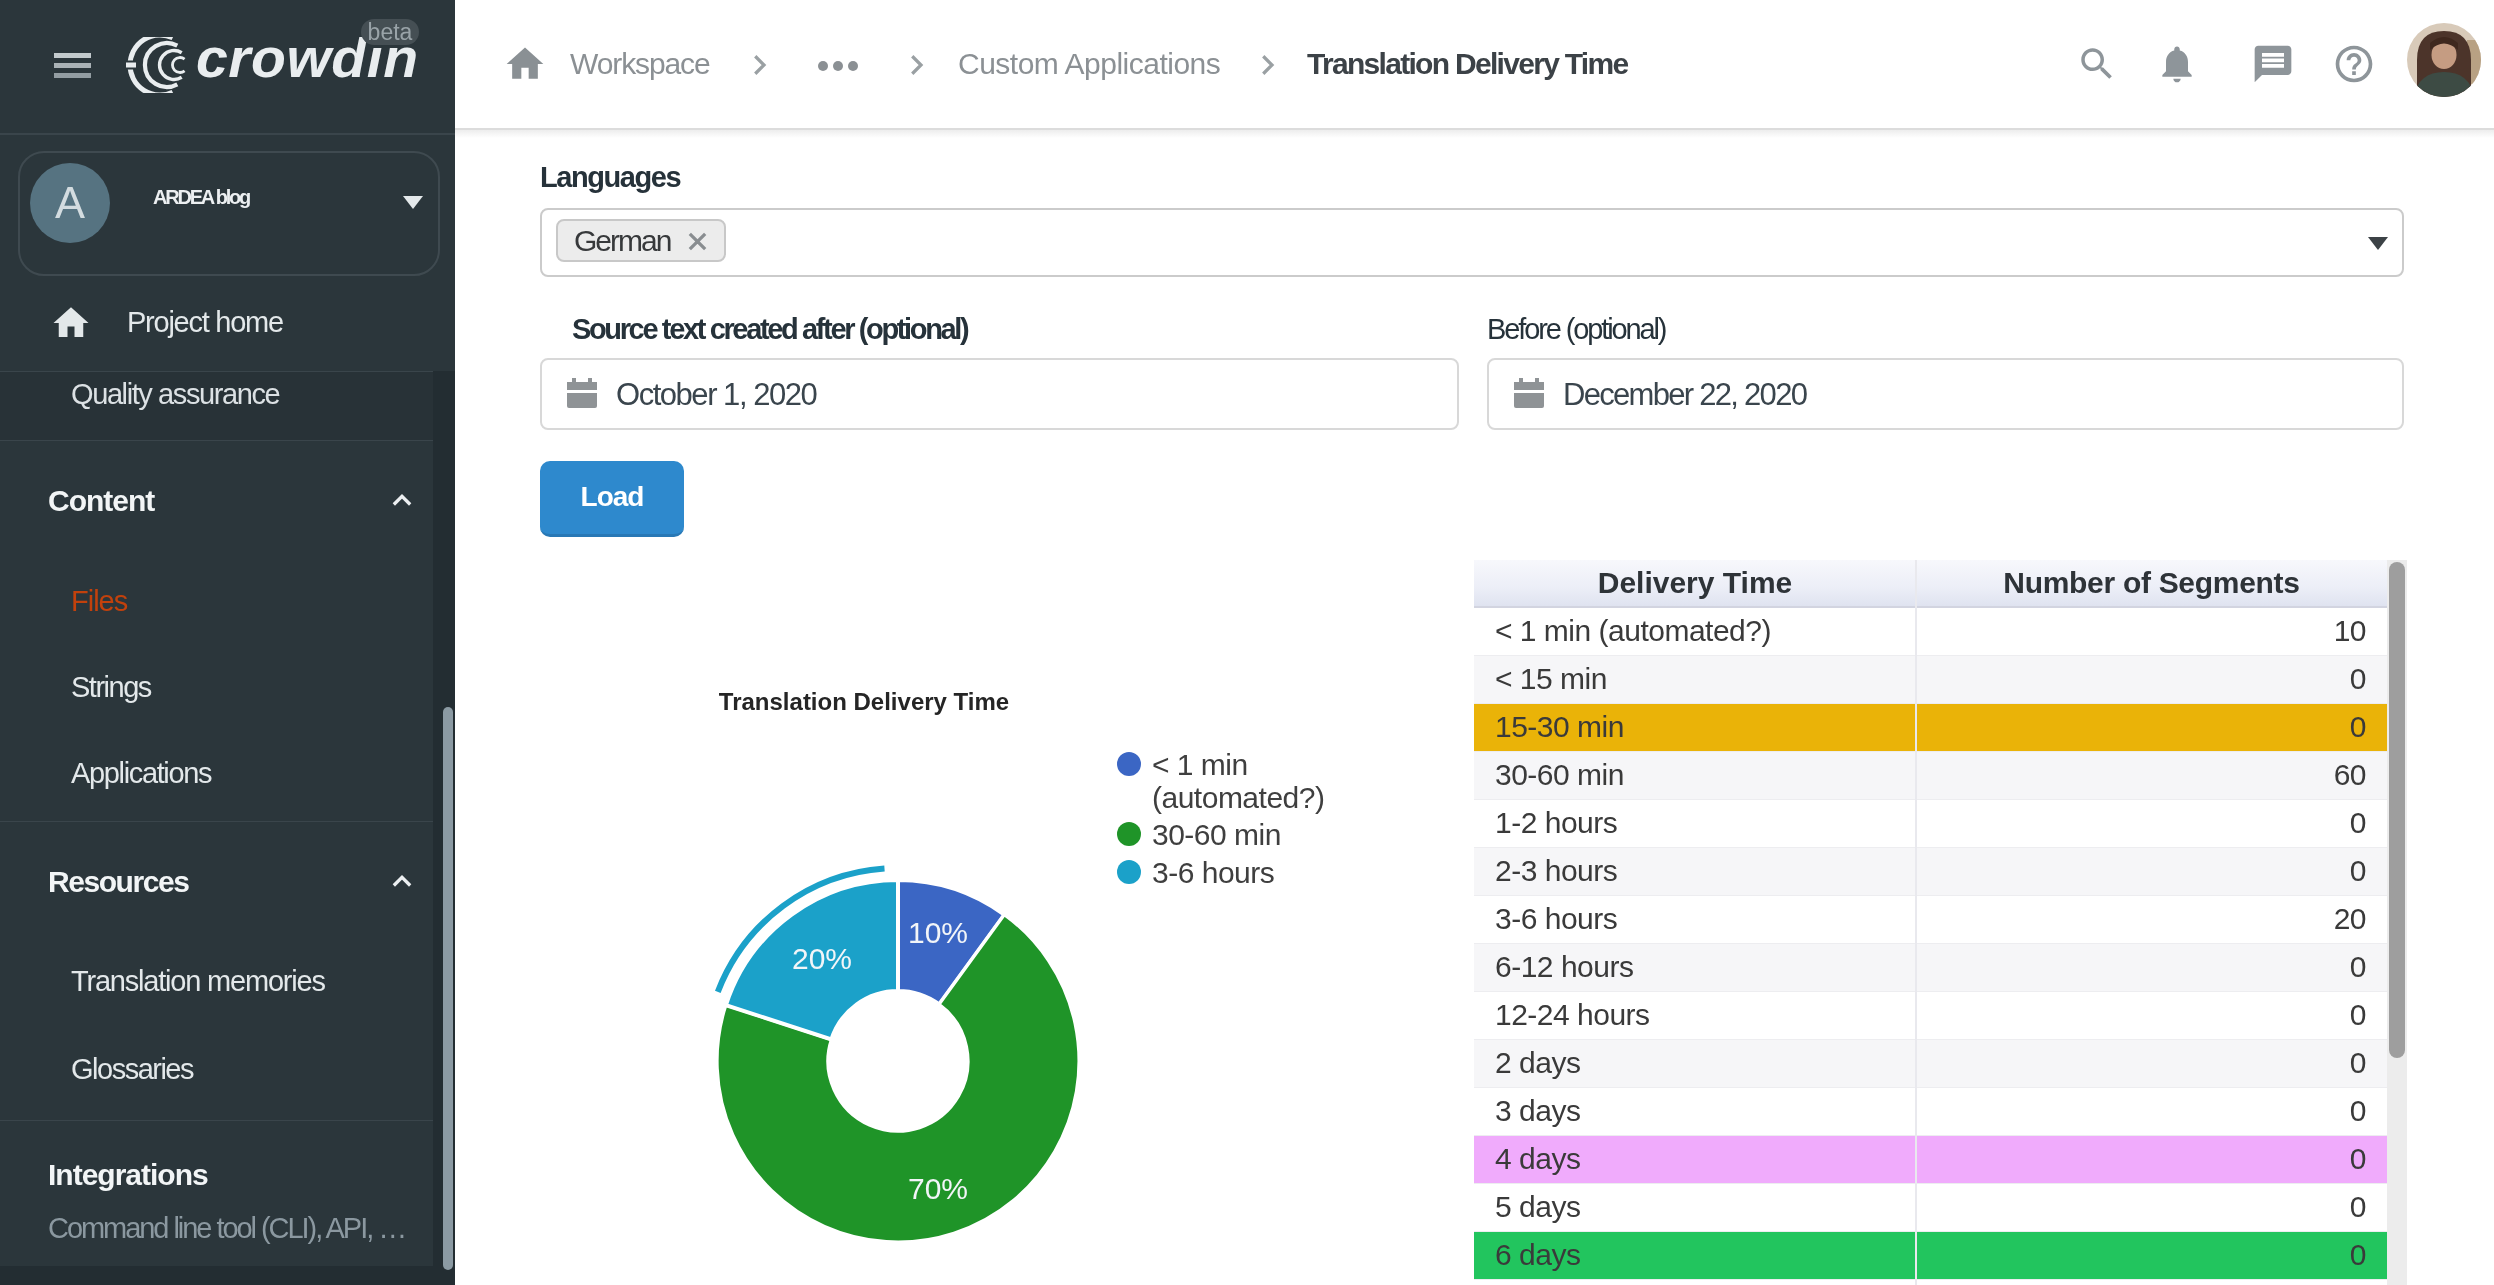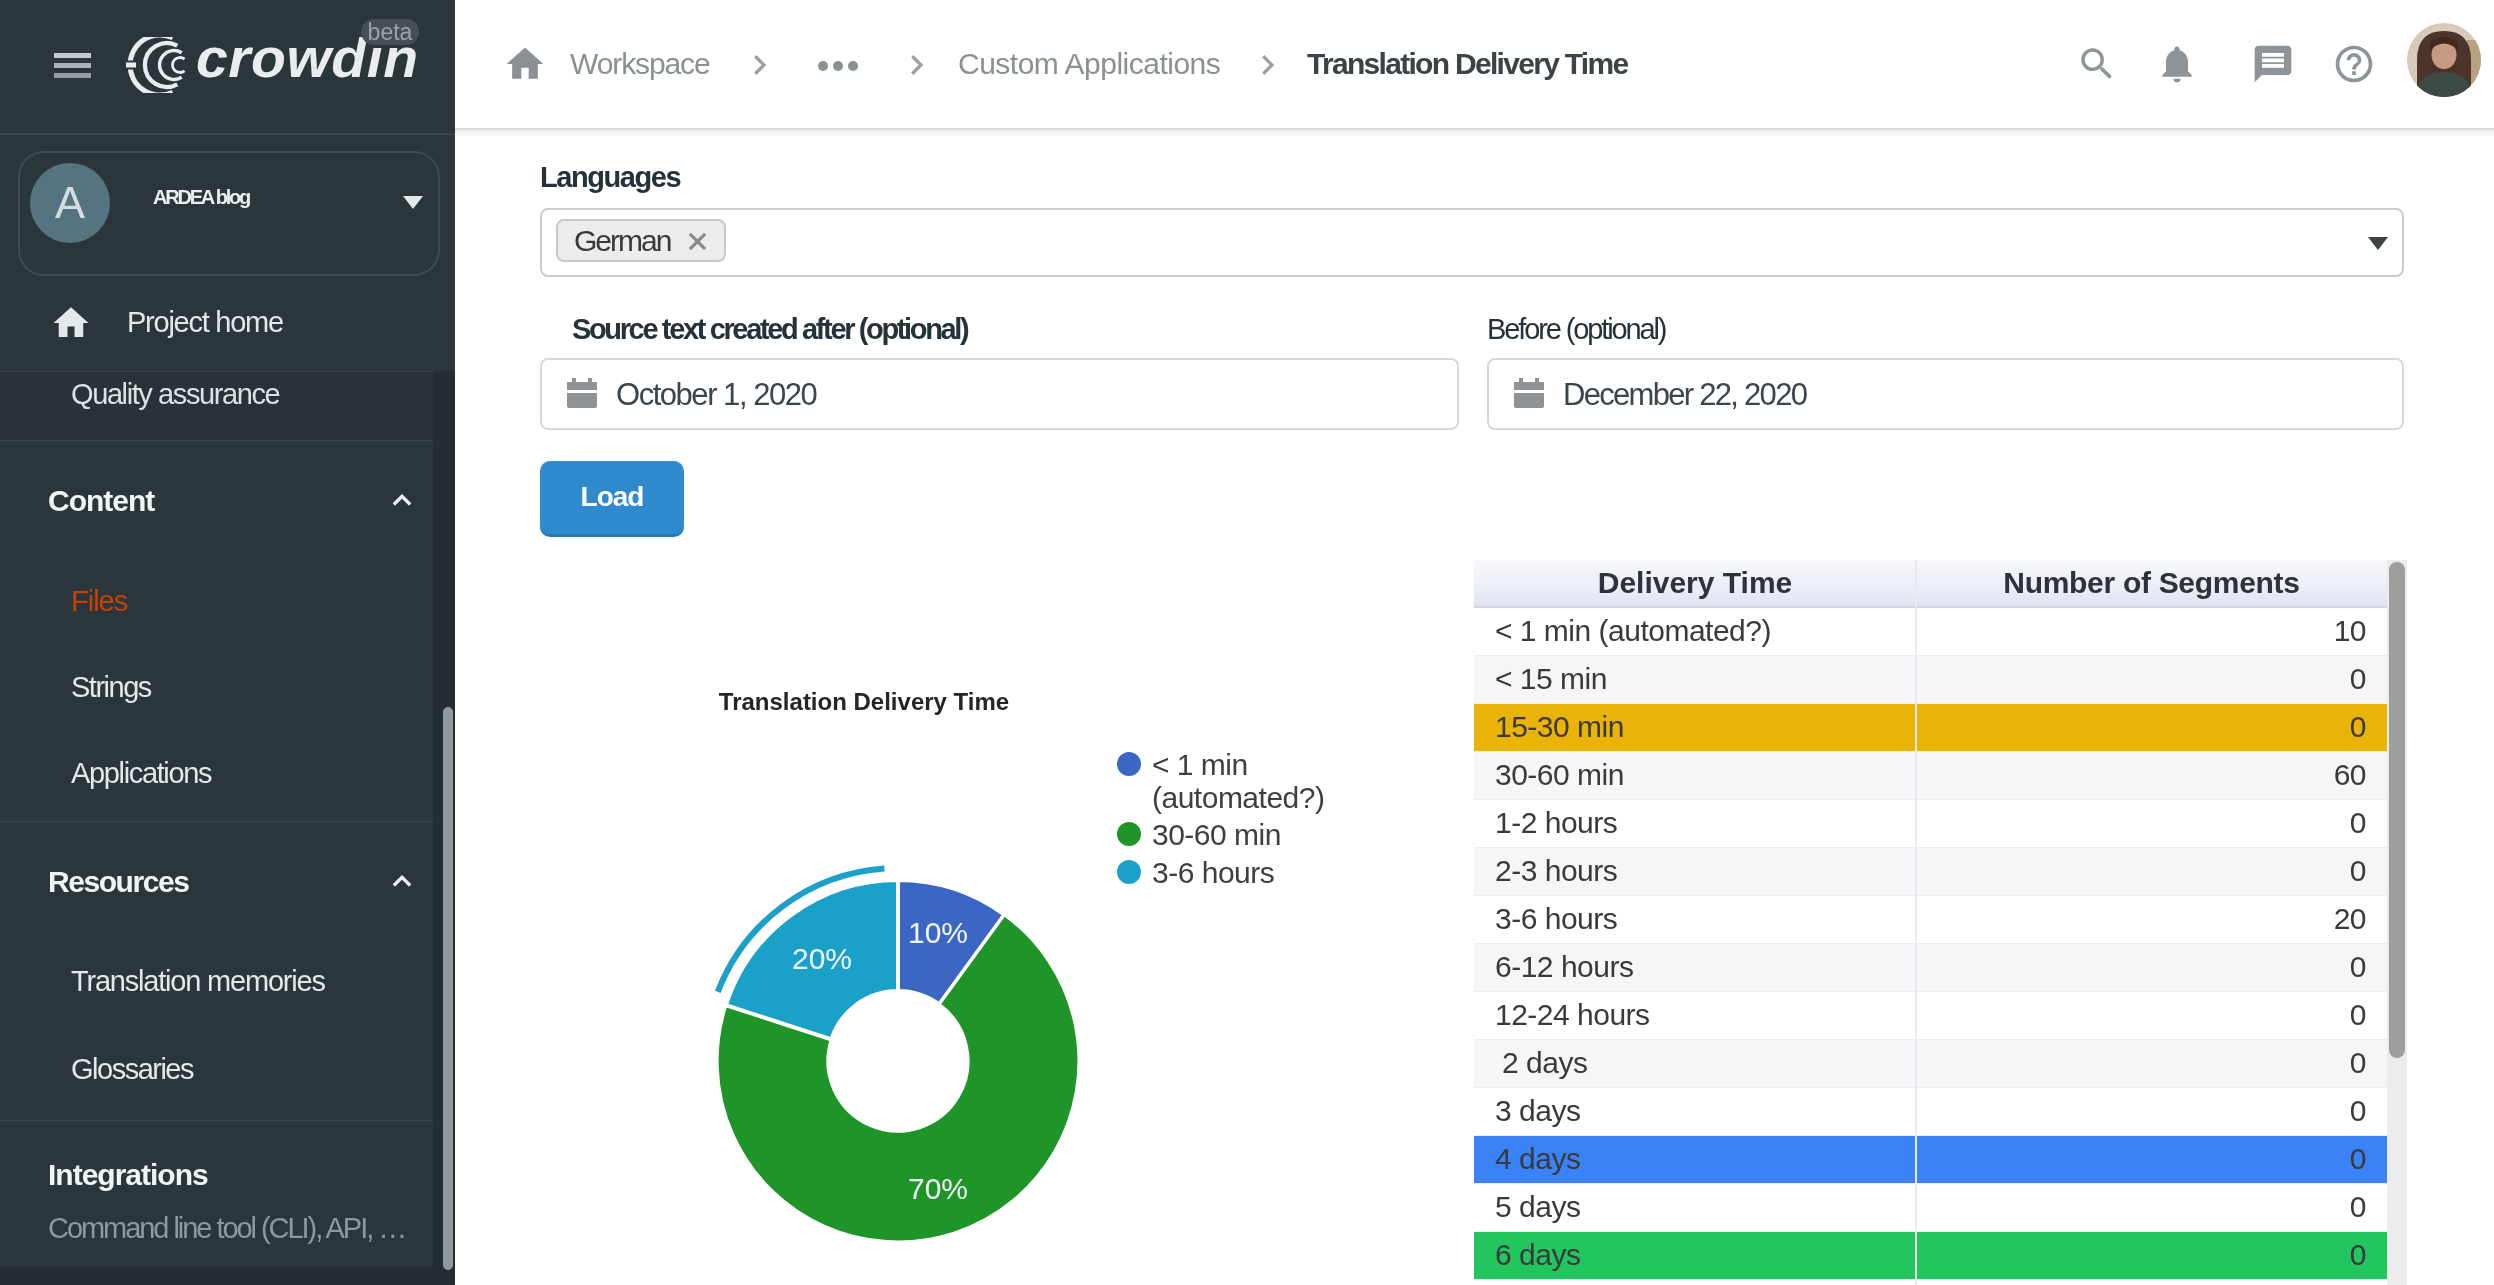--- a/index.html
+++ b/index.html
@@ -218,28 +218,28 @@
   </div>
     <div style="position:relative;height:48px;background:#f6f6f8;border-bottom:1px solid #ededf0;font-size:30px;letter-spacing:-0.5px;color:#3a3a3a;">
     <span style="position:absolute;left:21px;top:6px;">6-12 hours</span>
     <span style="position:absolute;right:21px;top:6px;">0</span>
   </div>
     <div style="position:relative;height:48px;background:#ffffff;border-bottom:1px solid #ededf0;font-size:30px;letter-spacing:-0.5px;color:#3a3a3a;">
     <span style="position:absolute;left:21px;top:6px;">12-24 hours</span>
     <span style="position:absolute;right:21px;top:6px;">0</span>
   </div>
     <div style="position:relative;height:48px;background:#f6f6f8;border-bottom:1px solid #ededf0;font-size:30px;letter-spacing:-0.5px;color:#3a3a3a;">
-    <span style="position:absolute;left:28px;top:6px;">2 days</span>
+    <span style="position:absolute;left:21px;top:6px;">2 days</span>
     <span style="position:absolute;right:21px;top:6px;">0</span>
   </div>
     <div style="position:relative;height:48px;background:#ffffff;border-bottom:1px solid #ededf0;font-size:30px;letter-spacing:-0.5px;color:#3a3a3a;">
     <span style="position:absolute;left:21px;top:6px;">3 days</span>
     <span style="position:absolute;right:21px;top:6px;">0</span>
   </div>
-    <div style="position:relative;height:48px;background:#3b82f6;border-bottom:1px solid #ededf0;font-size:30px;letter-spacing:-0.5px;color:#3a3a3a;">
+    <div style="position:relative;height:48px;background:#f0abfc;border-bottom:1px solid #ededf0;font-size:30px;letter-spacing:-0.5px;color:#3a3a3a;">
     <span style="position:absolute;left:21px;top:6px;">4 days</span>
     <span style="position:absolute;right:21px;top:6px;">0</span>
   </div>
     <div style="position:relative;height:48px;background:#ffffff;border-bottom:1px solid #ededf0;font-size:30px;letter-spacing:-0.5px;color:#3a3a3a;">
     <span style="position:absolute;left:21px;top:6px;">5 days</span>
     <span style="position:absolute;right:21px;top:6px;">0</span>
   </div>
     <div style="position:relative;height:48px;background:#22c55e;border-bottom:1px solid #ededf0;font-size:30px;letter-spacing:-0.5px;color:#3a3a3a;">
     <span style="position:absolute;left:21px;top:6px;">6 days</span>
     <span style="position:absolute;right:21px;top:6px;">0</span>

